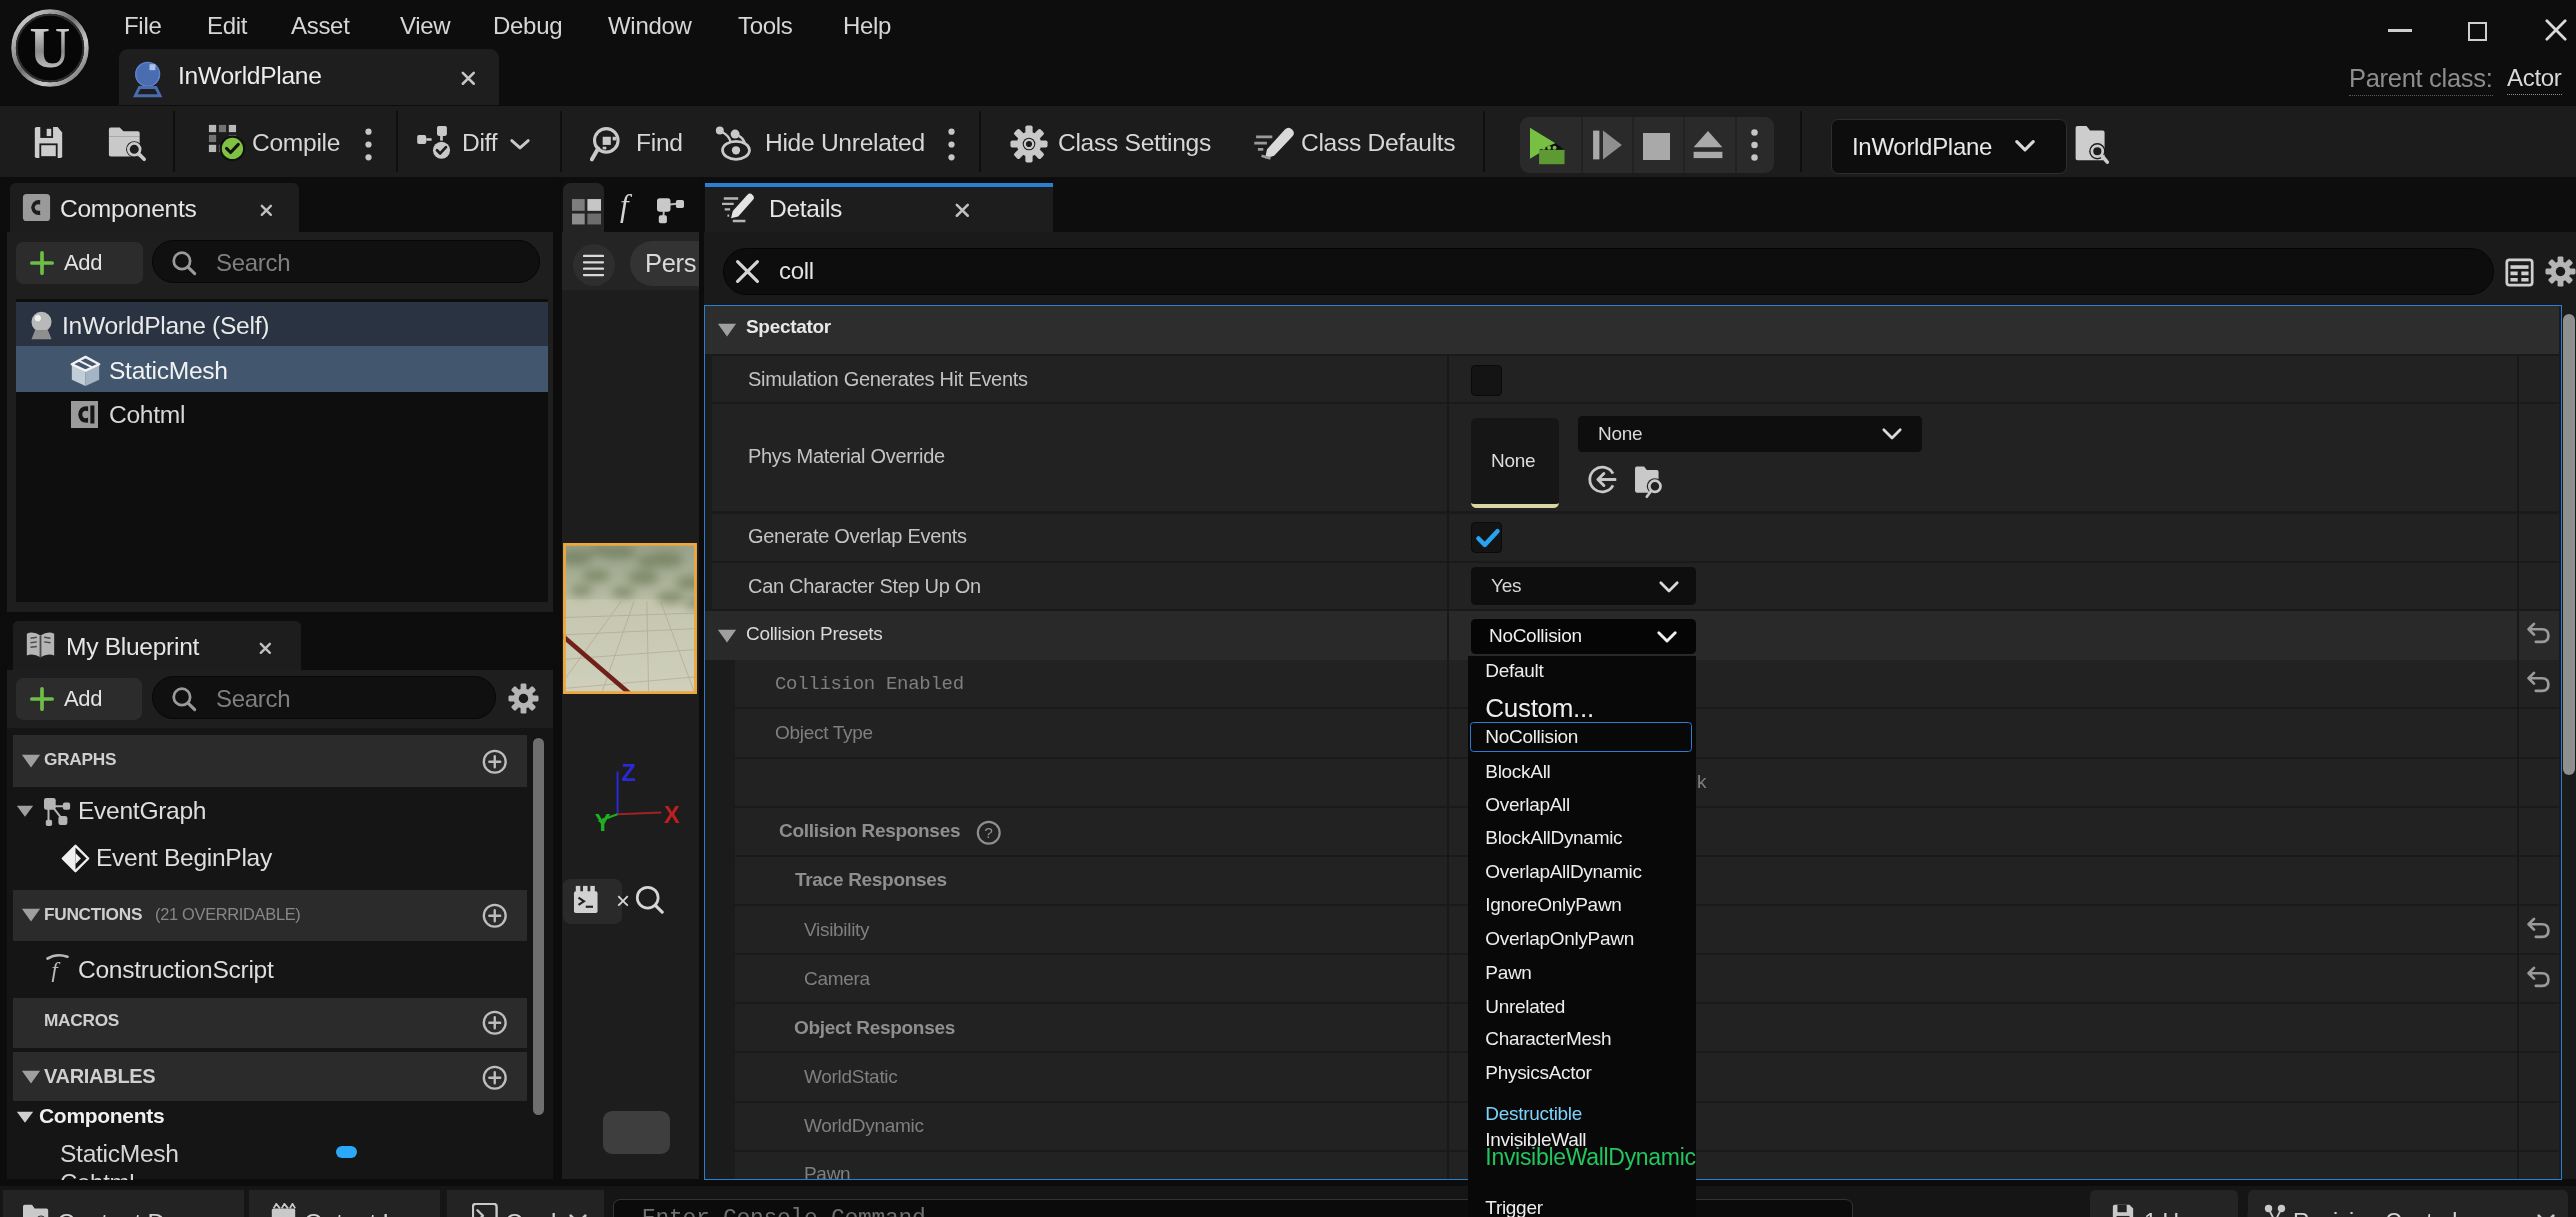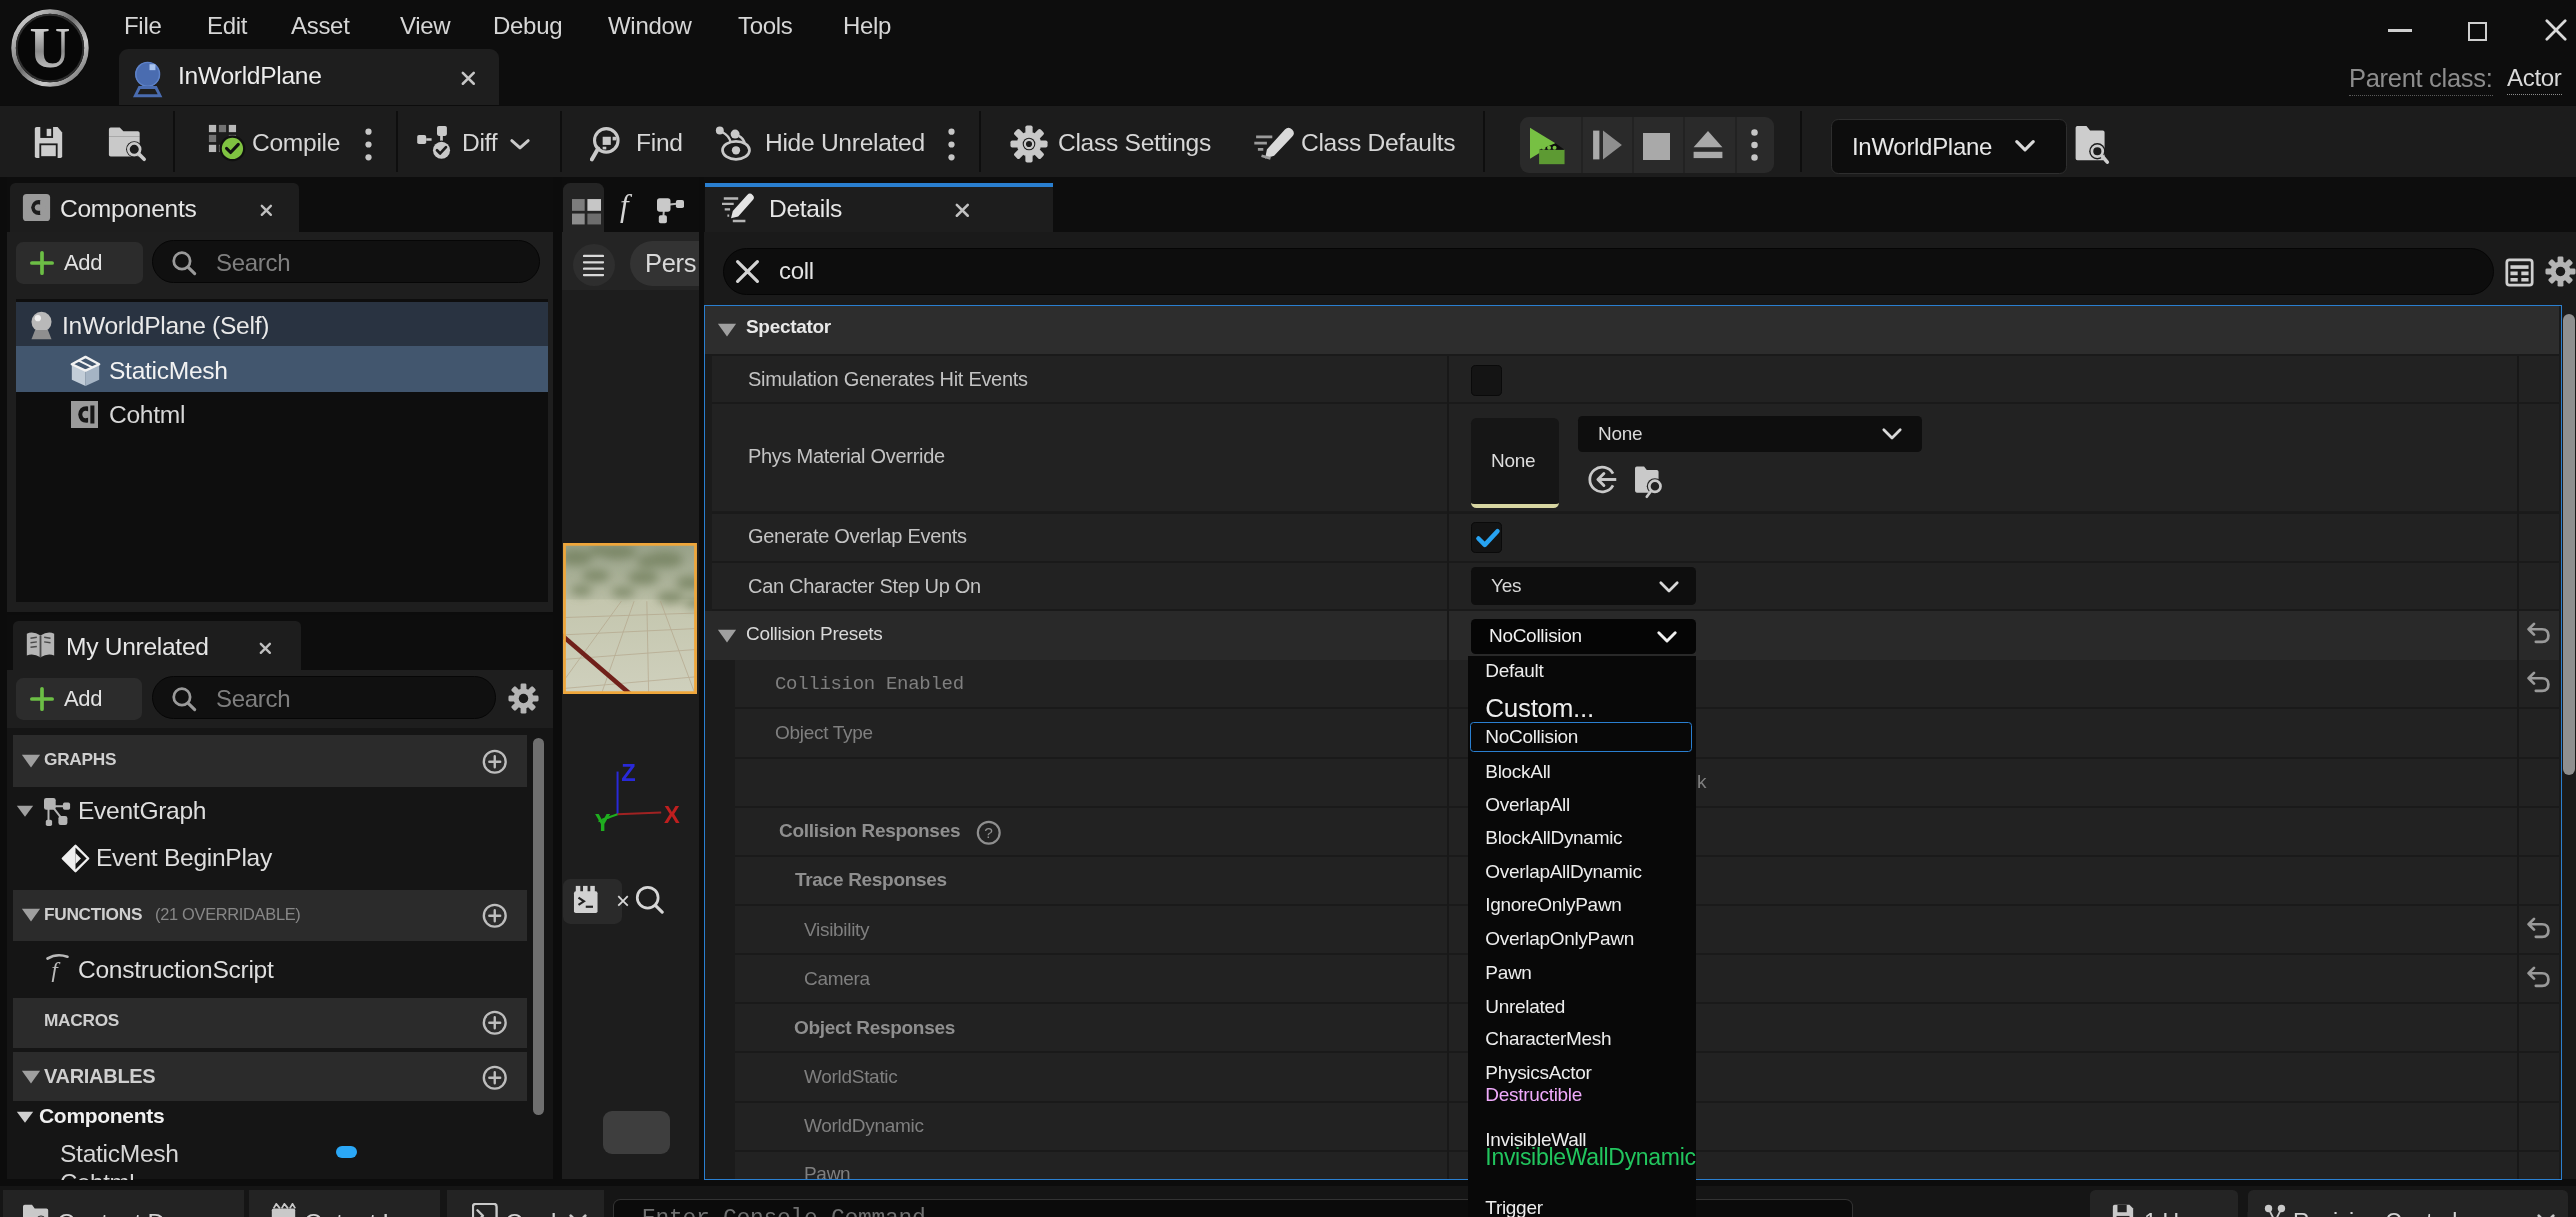--- a/index.html
+++ b/index.html
@@ -262,21 +262,21 @@
   <div class="abs txt" style="left:109px;top:401px;font-size:24.6px;color:#d6d6d6;">Cohtml</div>
 
   <div class="abs" style="left:7.3px;top:615px;width:546px;height:564px;background:#1e1e1e;"></div>
   <div class="abs" style="left:7.3px;top:615px;width:546px;height:55px;background:#0d0d0d;"></div>
   <div class="abs" style="left:12.7px;top:621px;width:288px;height:49px;background:#1d1d1d;border-radius:5.5px 5.5px 0 0;"></div>
   <svg class="abs" style="left:24px;top:630px;" width="33" height="31" viewBox="0 0 36 34">
     <path d="M18 6 Q10 1 3 4 L3 28 Q10 25 18 30 Q26 25 33 28 L33 4 Q26 1 18 6 Z" fill="#b5b5b5"></path>
     <path d="M18 6 L18 30" stroke="#4a4a4a" stroke-width="2"></path>
     <path d="M7 9 L14 8 M7 14 L14 13 M7 19 L14 18 M22 8 L29 9 M22 13 L29 14" stroke="#4a4a4a" stroke-width="1.6"></path>
   </svg>
-  <div class="abs txt" style="left:66px;top:633px;font-size:24.6px;color:#e6e6e6;">My Unrelated</div>
+  <div class="abs txt" style="left:66px;top:633px;font-size:24.6px;color:#e6e6e6;">My Blueprint</div>
   <svg class="abs" style="left:259px;top:642px;" width="12.7" height="12.7" viewBox="0 0 14 14">
     <path d="M2 2 L12 12 M12 2 L2 12" stroke="#c0c0c0" stroke-width="2.6" stroke-linecap="round"></path>
   </svg>
 
   <div class="abs" style="left:7.3px;top:728px;width:546px;height:451px;background:#151515;"></div>
   <div class="abs" style="left:15.5px;top:678px;width:126px;height:42px;background:#2c2c2c;border-radius:7.3px;"></div>
   <svg class="abs" style="left:30px;top:687px;" width="24" height="24" viewBox="0 0 26 26">
     <path d="M13 2 L13 24 M2 13 L24 13" stroke="#6cbe45" stroke-width="4" stroke-linecap="round"></path>
   </svg>
   <div class="abs txt" style="left:64px;top:686px;font-size:22px;color:#e3e3e3;">Add</div>
@@ -638,21 +638,21 @@
     <div class="abs txt" style="left:17.3px;top:105px;font-size:19px;color:#ededed;">BlockAll</div>
     <div class="abs txt" style="left:17.3px;top:138px;font-size:19px;color:#ededed;">OverlapAll</div>
     <div class="abs txt" style="left:17.3px;top:171px;font-size:19px;color:#ededed;">BlockAllDynamic</div>
     <div class="abs txt" style="left:17.3px;top:205px;font-size:19px;color:#ededed;">OverlapAllDynamic</div>
     <div class="abs txt" style="left:17.3px;top:238px;font-size:19px;color:#ededed;">IgnoreOnlyPawn</div>
     <div class="abs txt" style="left:17.3px;top:272px;font-size:19px;color:#ededed;">OverlapOnlyPawn</div>
     <div class="abs txt" style="left:17.3px;top:306px;font-size:19px;color:#ededed;">Pawn</div>
     <div class="abs txt" style="left:17.3px;top:340px;font-size:19px;color:#ededed;">Unrelated</div>
     <div class="abs txt" style="left:17.3px;top:372px;font-size:19px;color:#ededed;">CharacterMesh</div>
     <div class="abs txt" style="left:17.3px;top:406px;font-size:19px;color:#ededed;">PhysicsActor</div>
-    <div class="abs txt" style="left:17.3px;top:428px;font-size:19px;color:#f0abfc;">Destructible</div>
+    <div class="abs txt" style="left:17.3px;top:447px;font-size:19px;color:#7dd3fc;">Destructible</div>
     <div class="abs txt" style="left:17.3px;top:473px;font-size:19px;color:#ededed;">InvisibleWall</div>
     <div class="abs txt" style="left:17.3px;top:488px;font-size:23px;color:#22c55e;">InvisibleWallDynamic</div>
     <div class="abs txt" style="left:17.3px;top:541px;font-size:19px;color:#ededed;">Trigger</div>
   </div>
 
   <div class="abs" style="left:2563px;top:314px;width:12px;height:461px;background:#8f8f8f;border-radius:6.4px;"></div>
 
   <div class="abs" style="left:0;top:1186px;width:2576px;height:32px;background:#151515;"></div>
   <div class="abs" style="left:2.7px;top:1190px;width:241px;height:28px;background:#232323;"></div>
   <div class="abs" style="left:249px;top:1190px;width:191px;height:28px;background:#232323;"></div>

